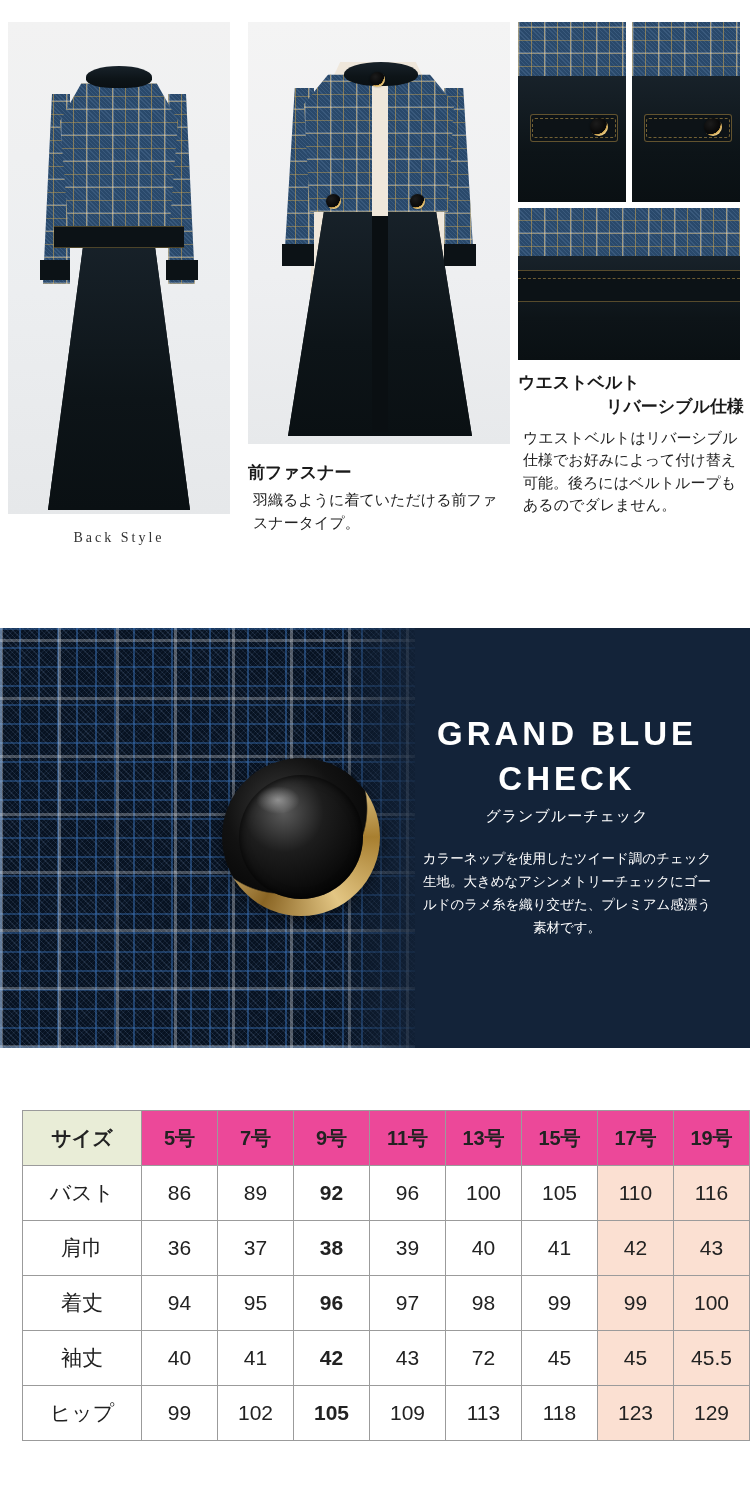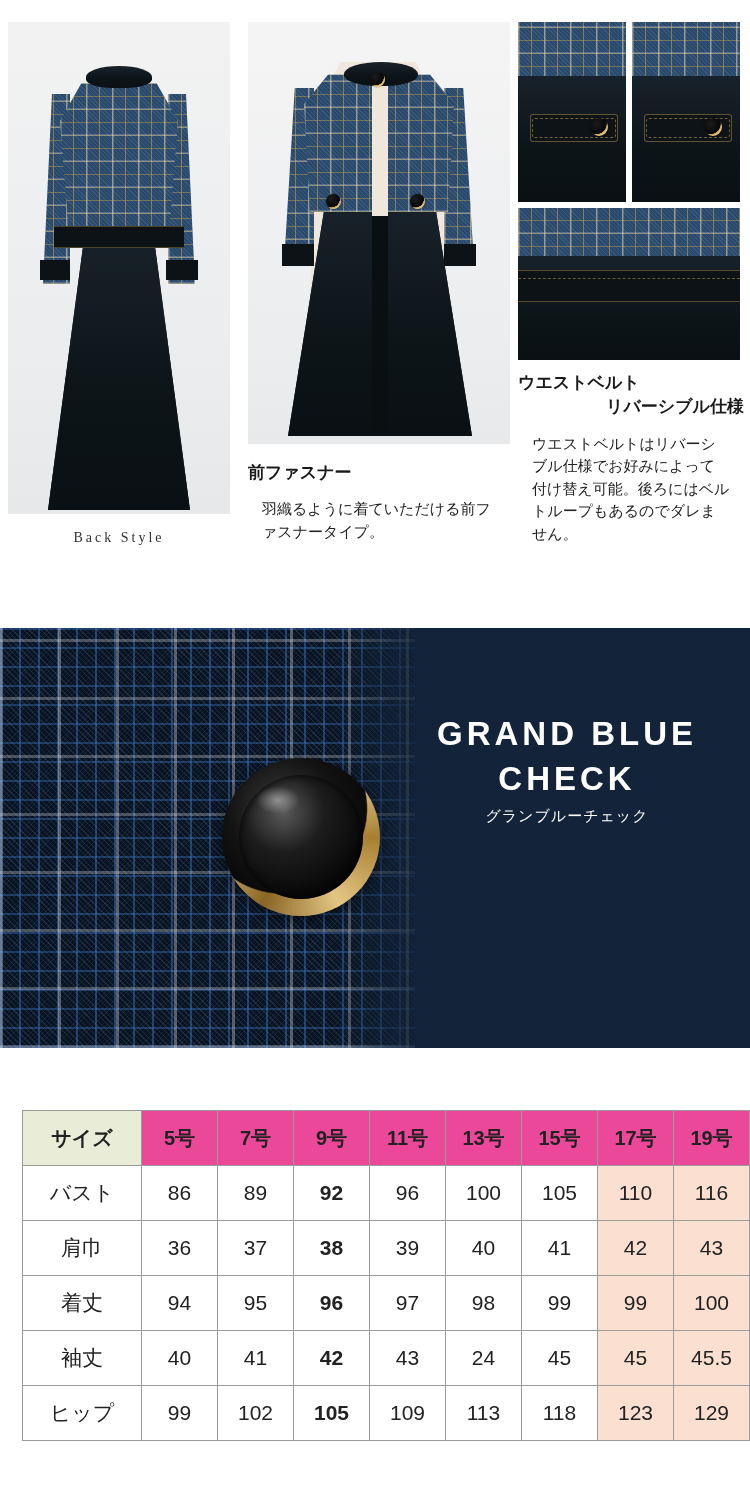--- a/index.html
+++ b/index.html
@@ -238,21 +238,21 @@
     font-size: 17px;
     font-weight: bold;
     color: #1a1a1a;
     line-height: 1.32;
     margin: 0 0 2px 0;
   }
   .cap-body {
     font-size: 15px;
     color: #222;
     line-height: 1.5;
-    margin: 14px;
+    margin: 5px;
   }
   .cap-front {
     left: 248px; top: 462px; width: 262px;
   }
   .cap-belt {
     left: 518px; top: 372px; width: 226px;
   }
 
   
   .banner {
@@ -460,20 +460,21 @@
 <div class="banner">
   <div class="banner-fabric"></div>
   <div class="banner-fade"></div>
 </div>
 <div class="big-button"></div>
 
 <div class="banner-text">
   <h2 class="banner-title">GRAND BLUE</h2>
   <h2 class="banner-title">CHECK</h2>
   <p class="banner-sub">グランブルーチェック</p>
+  <p class="banner-body">カラーネップを使用したツイード調のチェック生地。大きめなアシンメトリーチェックにゴールドのラメ糸を織り交ぜた、プレミアム感漂う素材です。</p>
 </div>
 
 <div class="table-wrap">
   <table class="size-table">
     <thead>
       <tr>
         <th class="corner col-label">サイズ</th>
         <th class="col-num">5号</th>
         <th class="col-num">7号</th>
         <th class="col-num bold-col">9号</th>
@@ -517,21 +518,21 @@
         <td>99</td>
         <td class="highlight-col">99</td>
         <td class="highlight-col">100</td>
       </tr>
       <tr>
         <th>袖丈</th>
         <td>40</td>
         <td>41</td>
         <td class="bold-col">42</td>
         <td>43</td>
-        <td>24</td>
+        <td>72</td>
         <td>45</td>
         <td class="highlight-col">45</td>
         <td class="highlight-col">45.5</td>
       </tr>
       <tr>
         <th>ヒップ</th>
         <td>99</td>
         <td>102</td>
         <td class="bold-col">105</td>
         <td>109</td>

